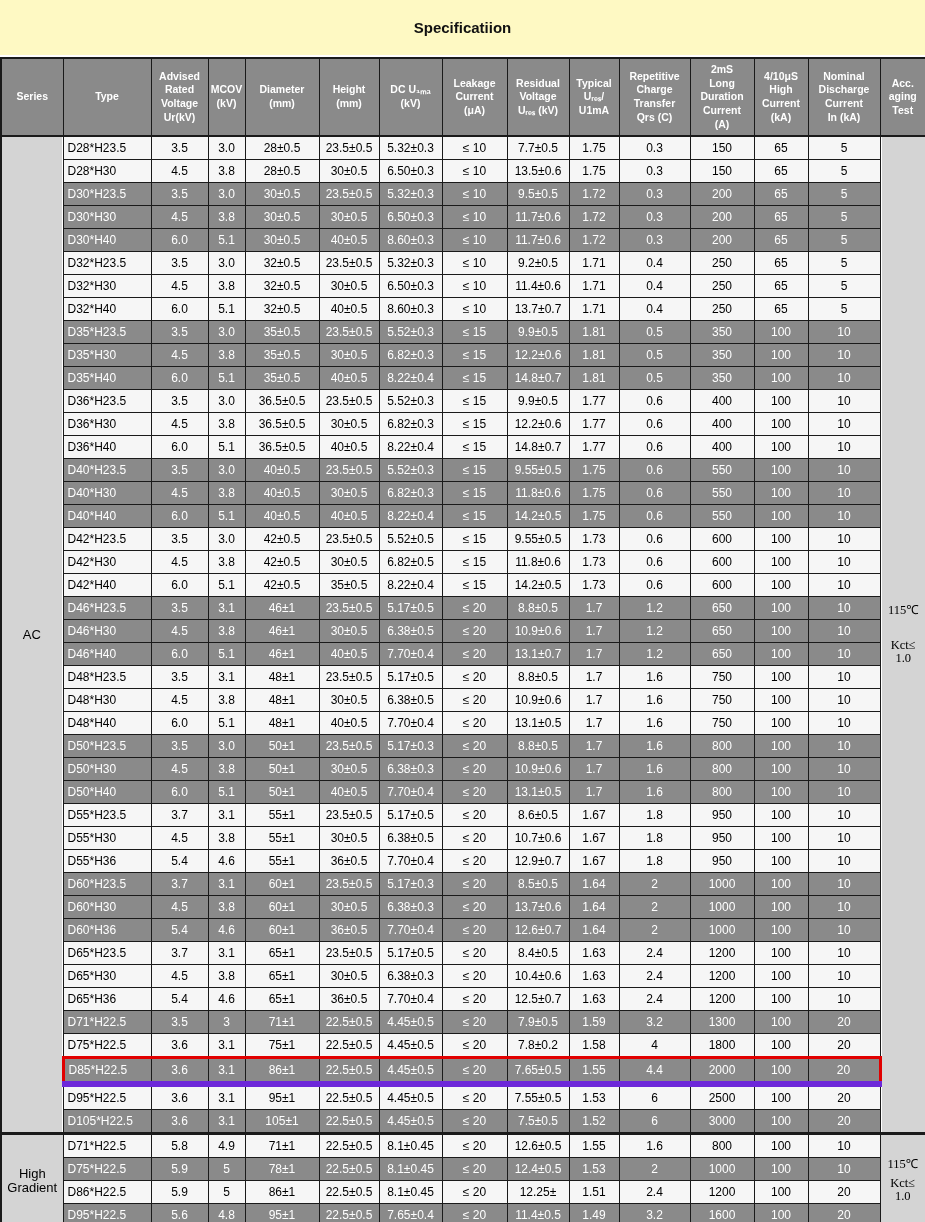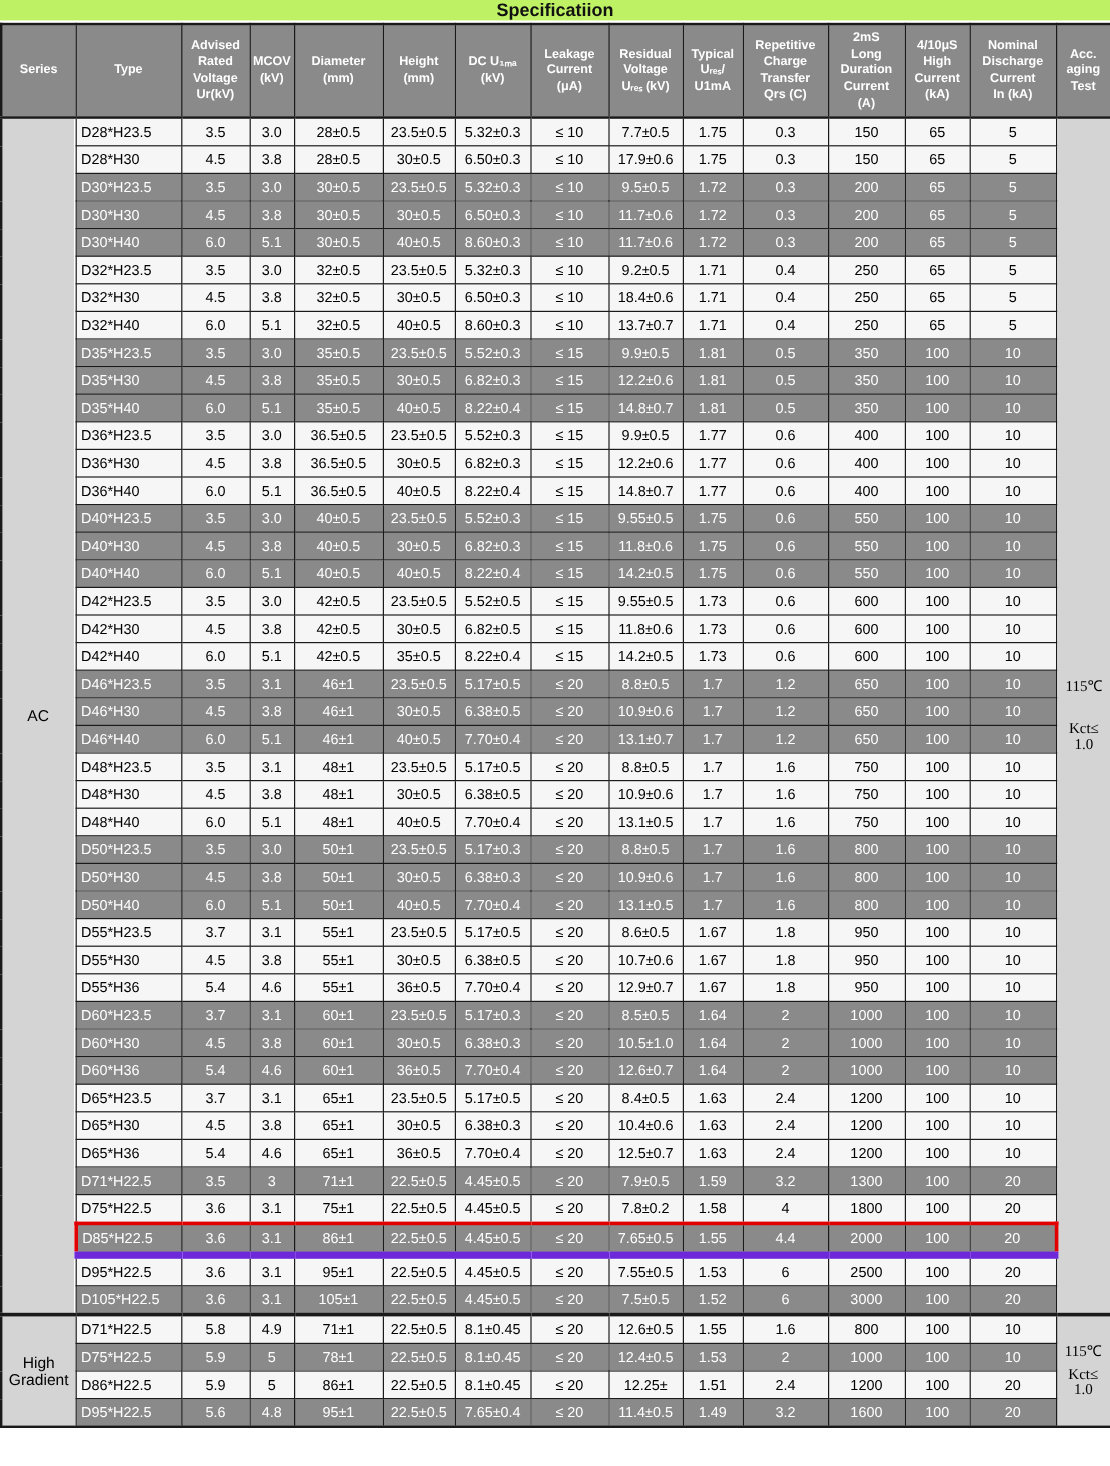--- a/index.html
+++ b/index.html
@@ -1,18 +1,18 @@
 <!DOCTYPE html>
 <html><head>
 <meta charset="utf-8">
 <style>
   html,body{margin:0;padding:0;}
   body{width:925px;height:1222px;background:#ffffff;font-family:"Liberation Sans",sans-serif;overflow:hidden;}
   .title{text-align:center;font-size:18px;font-weight:bold;color:#111;padding:9px 0 7px;}
-  .spec-bar{background:#bef264;text-align:center;font-weight:bold;font-size:15px;color:#111;padding:0 0;margin-bottom:2px;}
+  .spec-bar{background:#fef9c3;text-align:center;font-weight:bold;font-size:15px;color:#111;padding:19px 0;margin-bottom:2px;}
   table{border-collapse:collapse;table-layout:fixed;width:925px;border:2px solid #1a1a1a;}
   th{background:#8a8a8a;color:#fff;font-weight:bold;font-size:10.5px;line-height:1.3;white-space:pre-line;vertical-align:middle;text-align:center;padding:4px 0;border:1px solid #1a1a1a;border-bottom:2px solid #1a1a1a;}
   td{font-size:12px;height:20px;line-height:1.05;text-align:center;border:1px solid #1a1a1a;padding:1px 2px;overflow:hidden;vertical-align:middle;}
   tr.dark td{background:#8a8a8a;color:#fff;}
   tr.light td{background:#f6f6f6;color:#000;}
   td.type-cell{text-align:left;padding-left:4px;}
   td.series-cell,td.acc-cell{background:#d4d4d4 !important;color:#000 !important;font-size:13px;vertical-align:middle;}
   td.acc-cell{font-size:12.5px;font-family:Liberation Serif, serif;}
   .acc-gap{height:22px;}
   .acc-gap-sm{height:6px;}
@@ -116,21 +116,21 @@
           </td>
         </tr>
         <tr class="light">
           <td class="type-cell">D28*H30</td>
           <td>4.5</td>
           <td>3.8</td>
           <td>28±0.5</td>
           <td>30±0.5</td>
           <td>6.50±0.3</td>
           <td>≤ 10</td>
-          <td>17.9±0.6</td>
+          <td>13.5±0.6</td>
           <td>1.75</td>
           <td>0.3</td>
           <td>150</td>
           <td>65</td>
           <td>5</td>
         </tr>
         <tr class="dark">
           <td class="type-cell">D30*H23.5</td>
           <td>3.5</td>
           <td>3.0</td>
@@ -191,21 +191,21 @@
           <td>5</td>
         </tr>
         <tr class="light">
           <td class="type-cell">D32*H30</td>
           <td>4.5</td>
           <td>3.8</td>
           <td>32±0.5</td>
           <td>30±0.5</td>
           <td>6.50±0.3</td>
           <td>≤ 10</td>
-          <td>18.4±0.6</td>
+          <td>11.4±0.6</td>
           <td>1.71</td>
           <td>0.4</td>
           <td>250</td>
           <td>65</td>
           <td>5</td>
         </tr>
         <tr class="light">
           <td class="type-cell">D32*H40</td>
           <td>6.0</td>
           <td>5.1</td>
@@ -596,21 +596,21 @@
           <td>10</td>
         </tr>
         <tr class="dark">
           <td class="type-cell">D60*H30</td>
           <td>4.5</td>
           <td>3.8</td>
           <td>60±1</td>
           <td>30±0.5</td>
           <td>6.38±0.3</td>
           <td>≤ 20</td>
-          <td>10.5±1.0</td>
+          <td>13.7±0.6</td>
           <td>1.64</td>
           <td>2</td>
           <td>1000</td>
           <td>100</td>
           <td>10</td>
         </tr>
         <tr class="dark">
           <td class="type-cell">D60*H36</td>
           <td>5.4</td>
           <td>4.6</td>

